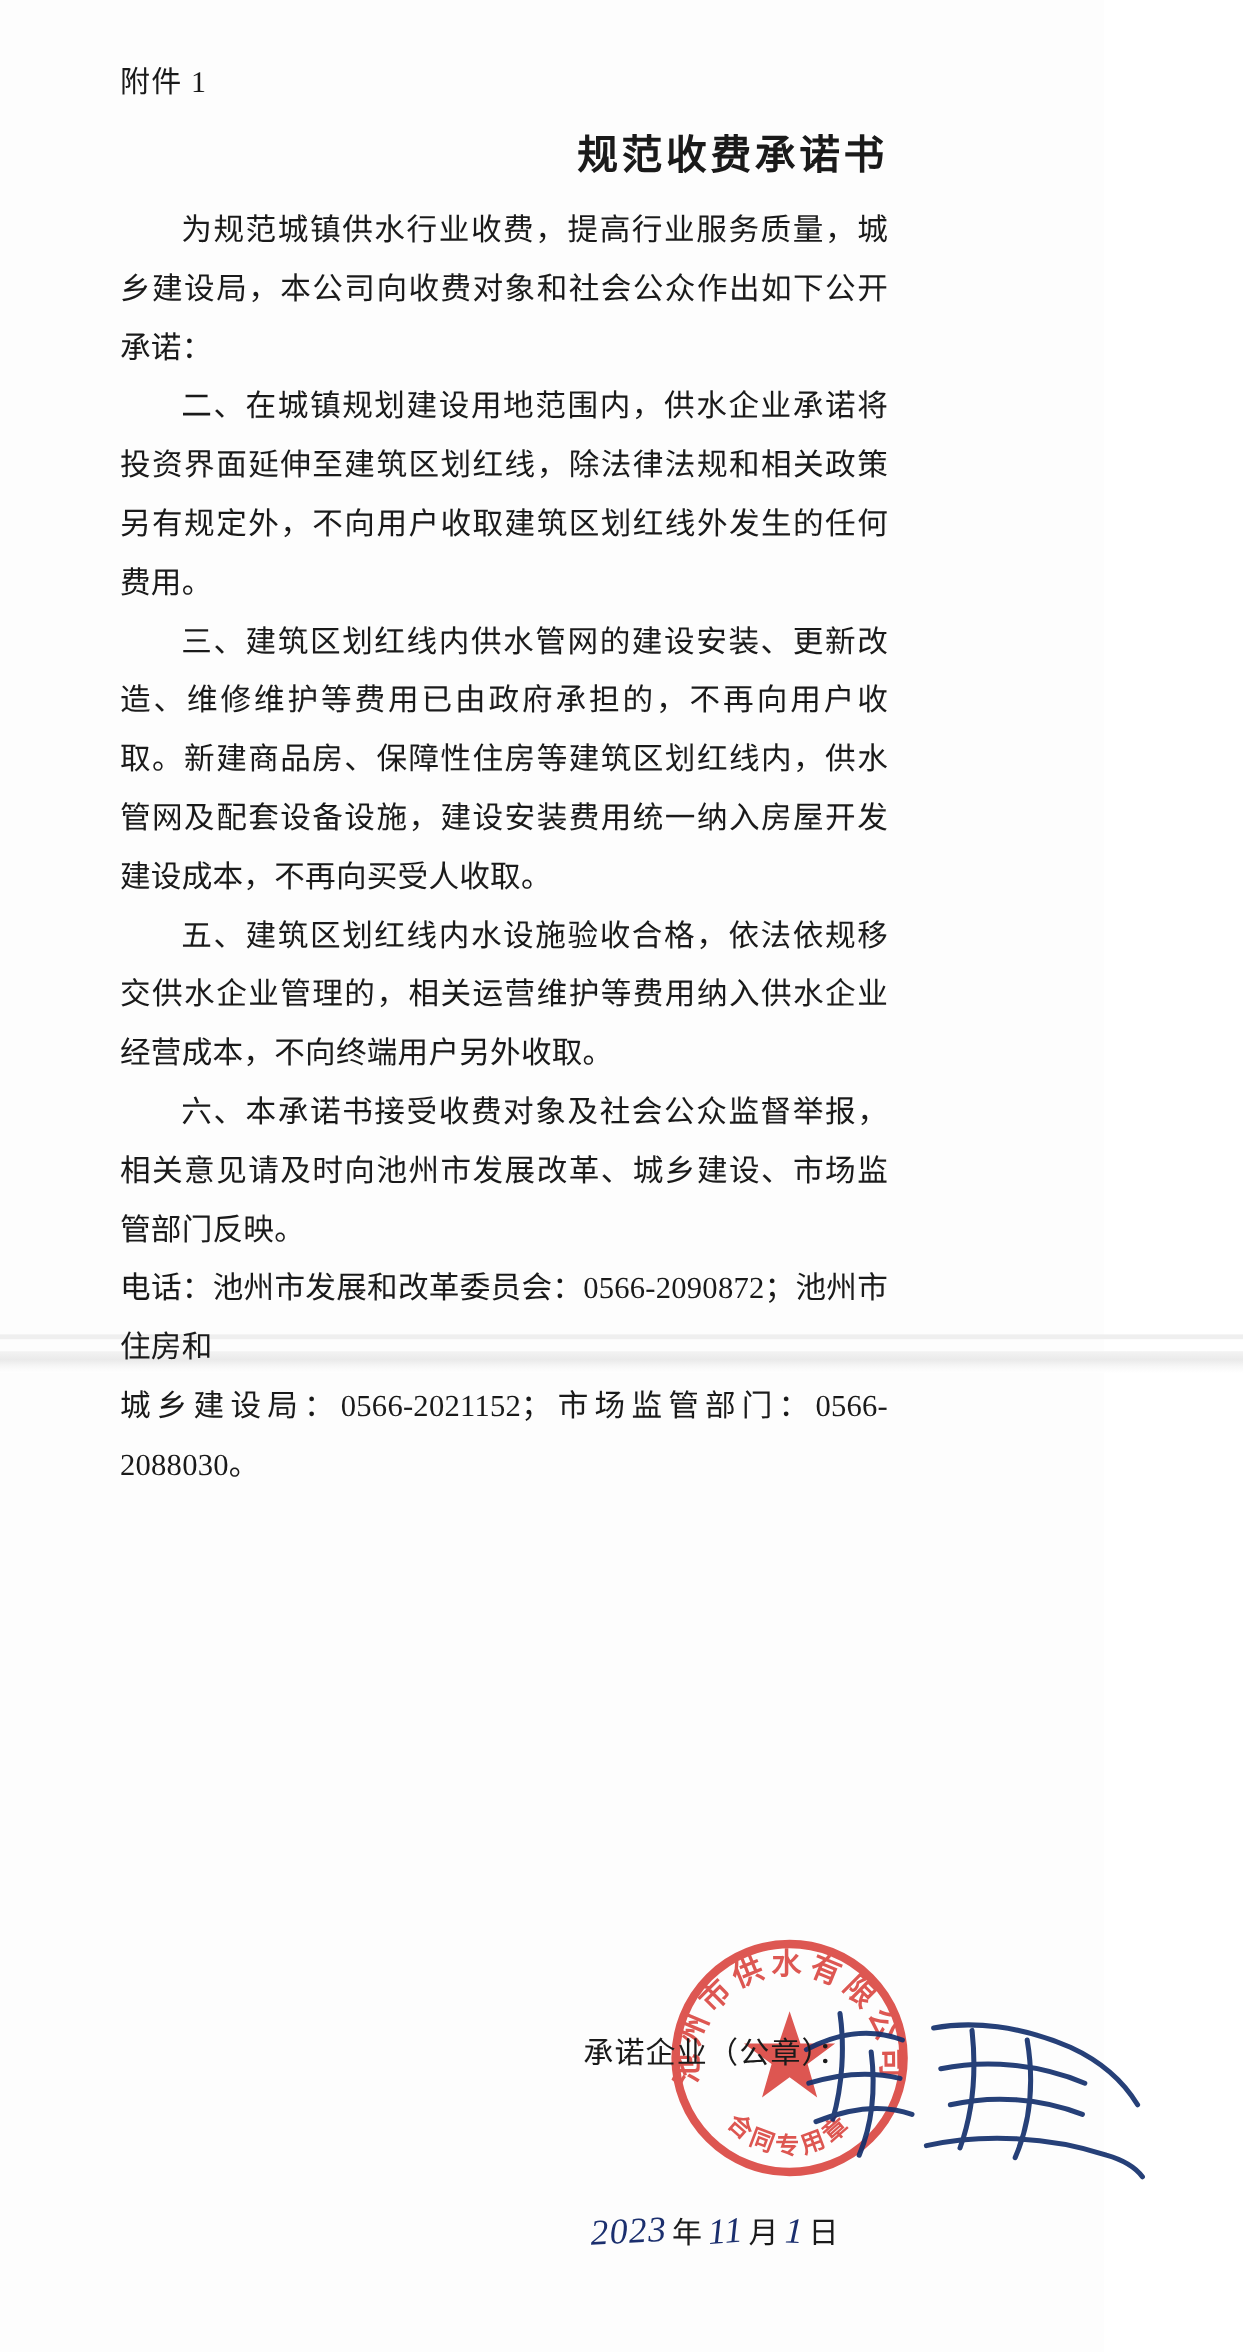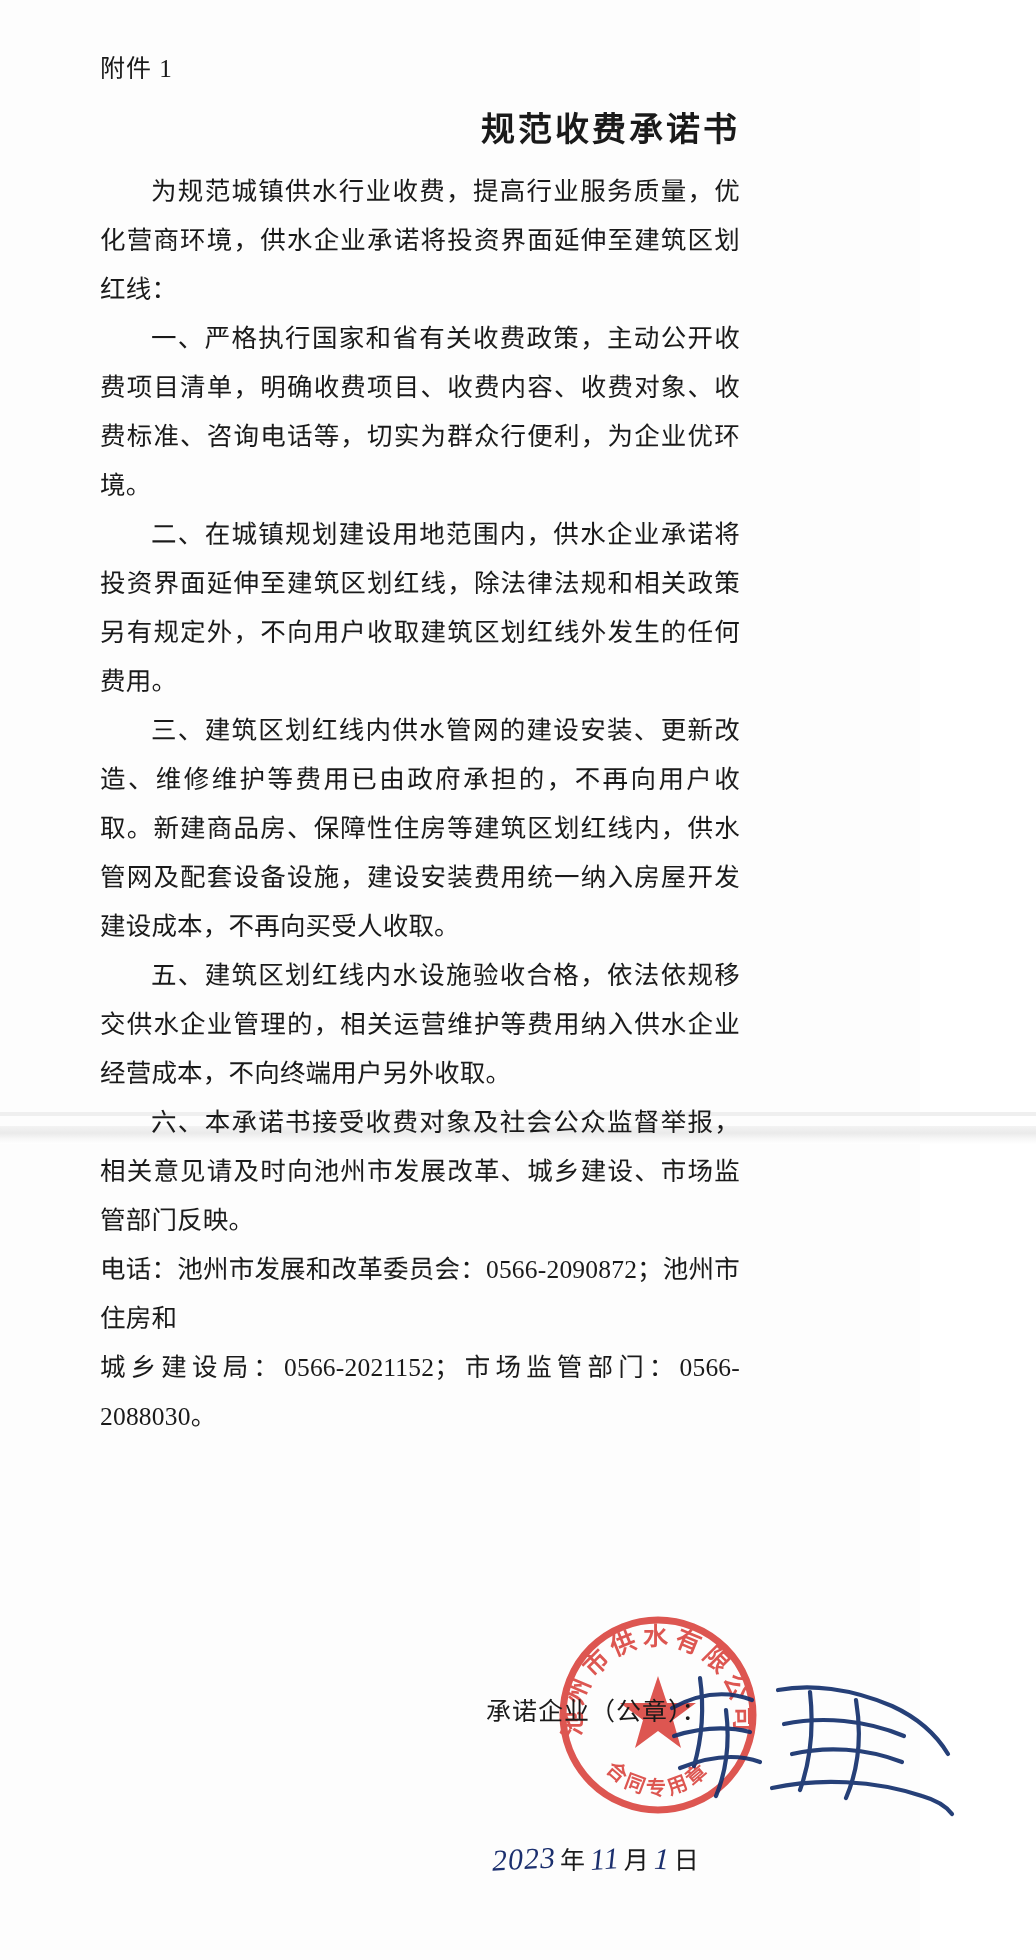--- a/index.html
+++ b/index.html
@@ -158,22 +158,21 @@
 
   <div class="scan-seam2"></div>
   <div class="scan-seam"></div>
 
   <div class="content">
 
     <p class="attachment-label">附件 1</p>
 
     <h1 class="doc-title">规范收费承诺书</h1>
 
-    <p class="para">为规范城镇供水行业收费，提高行业服务质量，优化营商环境，供水企业承诺将投资界面延伸至建筑区划红线：</p>
-    <p class="para">一、严格执行国家和省有关收费政策，主动公开收费项目清单，明确收费项目、收费内容、收费对象、收费标准、咨询电话等，切实为群众行便利，为企业优环境。</p>
+    <p class="para">为规范城镇供水行业收费，提高行业服务质量，城乡建设局，本公司向收费对象和社会公众作出如下公开承诺：</p>
     <p class="para">二、在城镇规划建设用地范围内，供水企业承诺将投资界面延伸至建筑区划红线，除法律法规和相关政策另有规定外，不向用户收取建筑区划红线外发生的任何费用。</p>
     <p class="para">三、建筑区划红线内供水管网的建设安装、更新改造、维修维护等费用已由政府承担的，不再向用户收取。新建商品房、保障性住房等建筑区划红线内，供水管网及配套设备设施，建设安装费用统一纳入房屋开发建设成本，不再向买受人收取。</p>
     <p class="para">五、建筑区划红线内水设施验收合格，依法依规移交供水企业管理的，相关运营维护等费用纳入供水企业经营成本，不向终端用户另外收取。</p>
     <p class="para">六、本承诺书接受收费对象及社会公众监督举报，相关意见请及时向池州市发展改革、城乡建设、市场监管部门反映。</p>
 
     <p class="para noindent">电话：池州市发展和改革委员会：0566-2090872；池州市住房和</p>
     <p class="para noindent">城乡建设局：0566-2021152；市场监管部门：0566-2088030。</p>
   </div>
 
   <div class="seal">

